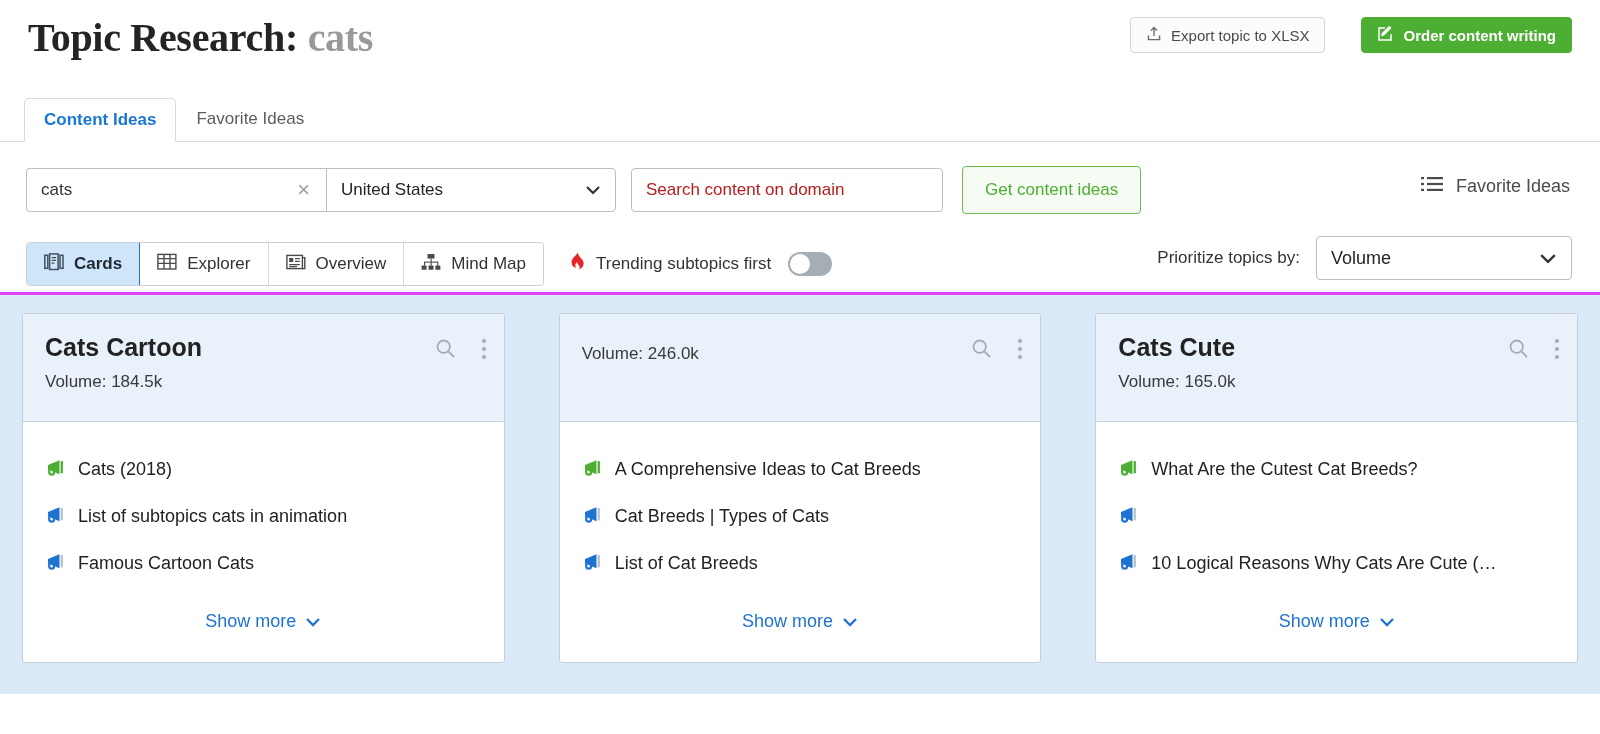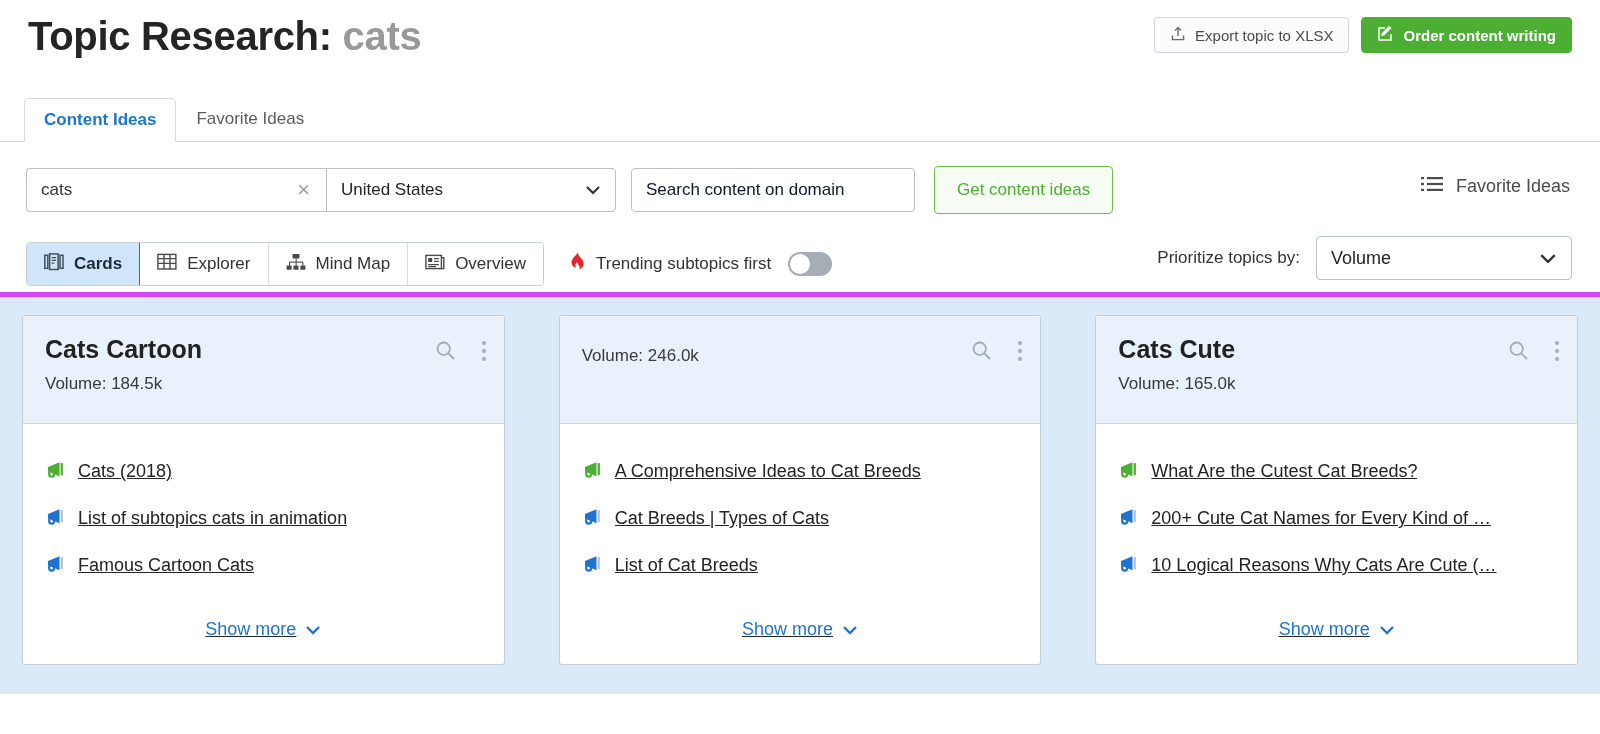--- a/index.html
+++ b/index.html
@@ -21,20 +21,21 @@
     display: flex;
     align-items: flex-start;
   }
   .page-title {
     font-size: 40px;
     font-weight: 700;
     letter-spacing: -0.3px;
     color: #242424;
     margin-top: 14px;
     white-space: nowrap;
+    font-family: Liberation Serif, serif;
   }
   .page-title .term { color: #999999; }
 
   .header-actions {
     position: absolute;
     right: 28px;
     top: 17px;
     display: flex;
     align-items: center;
     gap: 12px;
@@ -53,20 +54,21 @@
   .btn-secondary {
     background: #fcfcfc;
     border: 1px solid #d2d6dc;
     color: #4b4b4b;
   }
   .btn-primary {
     background: #4caf34;
     border: 1px solid #4caf34;
     color: #ffffff;
     font-weight: 600;
+    margin-left: 24px;
   }
 
   
   .tabs {
     position: relative;
     height: 50px;
     padding-left: 24px;
     display: flex;
     align-items: flex-end;
     border-bottom: 1px solid #d9d9d9;
@@ -125,25 +127,25 @@
     font-weight: 300;
   }
   .country-select {
     width: 290px;
     border-radius: 0 4px 4px 0;
     padding: 0 14px;
     justify-content: space-between;
     cursor: pointer;
   }
   .domain-input {
-    width: 284px;
+    width: 312px;
     border-radius: 4px;
     padding: 0 14px;
     margin-left: 15px;
-    color: #0f172a;
+    color: #b91c1c;
   }
   .btn-get {
     margin-left: 19px;
     height: 48px;
     padding: 0 22px;
     border: 1px solid #6cc04a;
     border-radius: 4px;
     background: #f6fbf4;
     color: #4caf34;
     font-size: 17px;
@@ -245,21 +247,21 @@
     cursor: pointer;
   }
 
   
   .cards-area {
     background: #dbeaf8;
     padding: 18px 22px 0 22px;
     height: 402px;
     display: flex;
     gap: 54px;
-    border-top: 5px solid #d946ef;
+    border-top: 3px solid #d946ef;
   }
   .card {
     flex: 1;
     background: #ffffff;
     border: 1px solid #c4cdd6;
     border-radius: 3px;
     display: flex;
     flex-direction: column;
     height: 350px;
   }
@@ -291,24 +293,23 @@
   }
   .icon-btn { cursor: pointer; line-height: 0; }
   .dots { display: flex; flex-direction: column; gap: 4px; cursor: pointer; }
   .dots span {
     width: 4px; height: 4px; border-radius: 50%;
     background: #9fadbd; display: block;
   }
 
   .card-body {
     flex: 1;
-    padding: 24px 20px 6px 20px;
+    padding: 24px 20px 12px 20px;
     display: flex;
     flex-direction: column;
-    text-decoration: underline;
   }
   .idea {
     display: flex;
     align-items: center;
     gap: 13px;
     height: 47px;
     font-size: 18px;
     color: #222222;
     cursor: pointer;
     white-space: nowrap;
@@ -431,45 +432,45 @@
         <span>
           <svg width="20" height="18" viewBox="0 0 20 18" fill="none" stroke="#4a4a4a" stroke-width="1.4">
             <rect x="0.9" y="1.4" width="18" height="14.6"></rect>
             <path d="M0.9 5.6 H18.9 M0.9 10.4 H18.9 M7 1.4 V16 M13 1.4 V16"></path>
           </svg>
         </span>
         <span>Explorer</span>
       </div>
       <div class="seg">
         <span>
+          <svg width="20" height="18" viewBox="0 0 20 18" fill="none" stroke="#4a4a4a" stroke-width="1.4">
+            <rect x="0.9" y="2.4" width="15.5" height="13.2"></rect>
+            <path d="M16.4 4.6 H18.8 V15.6 H16.4"></path>
+            <rect x="3.2" y="5" width="4" height="4" fill="#4a4a4a" stroke="none"></rect>
+            <path d="M9 5.6 H13.8 M9 8.4 H13.8 M3.2 11.6 H13.8 M3.2 13.6 H11"></path>
+          </svg>
+        </span>
+        <span>Overview</span>
+      </div>
+      <div class="seg">
+        <span>
           <svg width="20" height="18" viewBox="0 0 20 18" fill="#4a4a4a">
             <rect x="6.5" y="1" width="7" height="4.4" rx="0.5"></rect>
             <rect x="0.6" y="12.4" width="5" height="4.4" rx="0.5"></rect>
             <rect x="7.5" y="12.4" width="5" height="4.4" rx="0.5"></rect>
             <rect x="14.4" y="12.4" width="5" height="4.4" rx="0.5"></rect>
             <rect x="9.6" y="5.4" width="1.1" height="3.6"></rect>
             <rect x="3" y="8.6" width="14.2" height="1.1"></rect>
             <rect x="3" y="9.2" width="1.1" height="3.4"></rect>
             <rect x="9.6" y="9.2" width="1.1" height="3.4"></rect>
             <rect x="16.2" y="9.2" width="1.1" height="3.4"></rect>
           </svg>
         </span>
         <span>Mind Map</span>
       </div>
-      <div class="seg">
-        <span>
-          <svg width="20" height="18" viewBox="0 0 20 18" fill="none" stroke="#4a4a4a" stroke-width="1.4">
-            <rect x="0.9" y="2.4" width="15.5" height="13.2"></rect>
-            <path d="M16.4 4.6 H18.8 V15.6 H16.4"></path>
-            <rect x="3.2" y="5" width="4" height="4" fill="#4a4a4a" stroke="none"></rect>
-            <path d="M9 5.6 H13.8 M9 8.4 H13.8 M3.2 11.6 H13.8 M3.2 13.6 H11"></path>
-          </svg>
-        </span>
-        <span>Overview</span>
-      </div>
     </div>
 
     <div class="trending">
       <span>
         <svg width="15" height="19" viewBox="0 0 15 19" fill="#e4252a">
           <path d="M7.6 0.5 C6.2 3.8 3.4 4.9 2 8 C0.5 11.3 2.6 15.2 6 16.1 C4.8 14 5.3 11.7 7.2 10 C7 12 8.5 12.6 9.3 14 C10 15.2 9.5 16.5 8.8 17.4 C12.2 16.6 14.4 13.3 13.4 9.9 C12.4 6.6 9.2 5.9 7.6 0.5 Z"></path>
         </svg>
       </span>
       <span>Trending subtopics first</span>
       <span class="toggle">
@@ -641,21 +642,20 @@
           <span class="txt">What Are the Cutest Cat Breeds?</span>
         </div>
         <div class="idea">
           <span>
             <svg width="22" height="17" viewBox="0 0 22 17" fill="none">
               <path d="M16.5 1.2 L5 6 L5 10.4 L16.5 15.2 Z" fill="#1f73d0"></path>
               <path d="M6.2 10.4 L6.2 13.2 C6.2 14.6 7.4 15.6 8.8 15.6 C10.1 15.6 11 14.7 11 13.5 L11 12" fill="none" stroke="#1f73d0" stroke-width="2.2"></path>
               <rect x="17.6" y="2.1" width="2.3" height="12.2" fill="#b9c2cb"></rect>
             </svg>
           </span>
-          <span class="txt">200+ Cute Cat Names for Every Kind of …</span>
         </div>
         <div class="idea">
           <span>
             <svg width="22" height="17" viewBox="0 0 22 17" fill="none">
               <path d="M16.5 1.2 L5 6 L5 10.4 L16.5 15.2 Z" fill="#1f73d0"></path>
               <path d="M6.2 10.4 L6.2 13.2 C6.2 14.6 7.4 15.6 8.8 15.6 C10.1 15.6 11 14.7 11 13.5 L11 12" fill="none" stroke="#1f73d0" stroke-width="2.2"></path>
               <rect x="17.6" y="2.1" width="2.3" height="12.2" fill="#b9c2cb"></rect>
             </svg>
           </span>
           <span class="txt">10 Logical Reasons Why Cats Are Cute (…</span>

